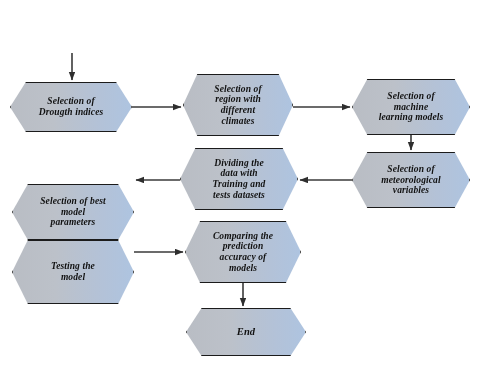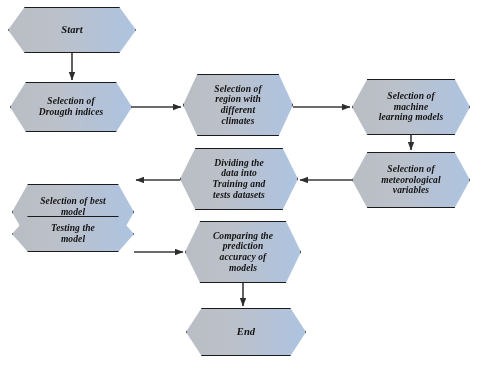--- a/index.html
+++ b/index.html
@@ -72,23 +72,20 @@
       <line x1="293" y1="107" x2="350" y2="107" marker-end="url(#arrow-r)"></line>
       <line x1="411" y1="135" x2="411" y2="150" marker-end="url(#arrow-d)"></line>
       <line x1="352" y1="180" x2="300" y2="180" marker-end="url(#arrow-l)"></line>
       <line x1="180" y1="180" x2="136" y2="180" marker-end="url(#arrow-l)"></line>
       <line x1="73" y1="208" x2="73" y2="223" marker-end="url(#arrow-d)"></line>
       <line x1="134" y1="252" x2="183" y2="252" marker-end="url(#arrow-r)"></line>
       <line x1="243" y1="283" x2="243" y2="306" marker-end="url(#arrow-d)"></line>
     </g>
   </svg>
 
-  <div class="node" style="left:8px; top:7px; width:128px; height:46px; font-size:10.5px;">
-    <span class="label">Start</span>
-  </div>
 
   <div class="node" style="left:10px; top:82px; width:122px; height:50px; font-size:9.5px;">
     <span class="label">Selection of
 Drougth indices</span>
   </div>
 
   <div class="node" style="left:183px; top:74px; width:110px; height:62px; font-size:9.5px;">
     <span class="label">Selection of
 region with
 different
@@ -102,32 +99,32 @@
   </div>
 
   <div class="node" style="left:352px; top:152px; width:118px; height:56px; font-size:9.5px;">
     <span class="label">Selection of
 meteorological
 variables</span>
   </div>
 
   <div class="node" style="left:180px; top:148px; width:118px; height:62px; font-size:9.5px;">
     <span class="label">Dividing the
-data into
+data with
 Training and
 tests datasets</span>
   </div>
 
   <div class="node" style="left:12px; top:152px; width:122px; height:56px; font-size:9.5px;margin-top:32px;">
     <span class="label">Selection of best
 model
 parameters</span>
   </div>
 
-  <div class="node" style="left:12px; top:216px; width:122px; height:36px; font-size:9.5px;">
+  <div class="node" style="left:12px; top:240px; width:122px; height:64px; font-size:9.5px;">
     <span class="label">Testing the
 model</span>
   </div>
 
   <div class="node" style="left:186px; top:308px; width:120px; height:48px; font-size:10.5px;">
     <span class="label">End</span>
   </div>
 
   <div class="node" style="left:185px; top:221px; width:116px; height:62px; font-size:9.5px;">
     <span class="label">Comparing the

